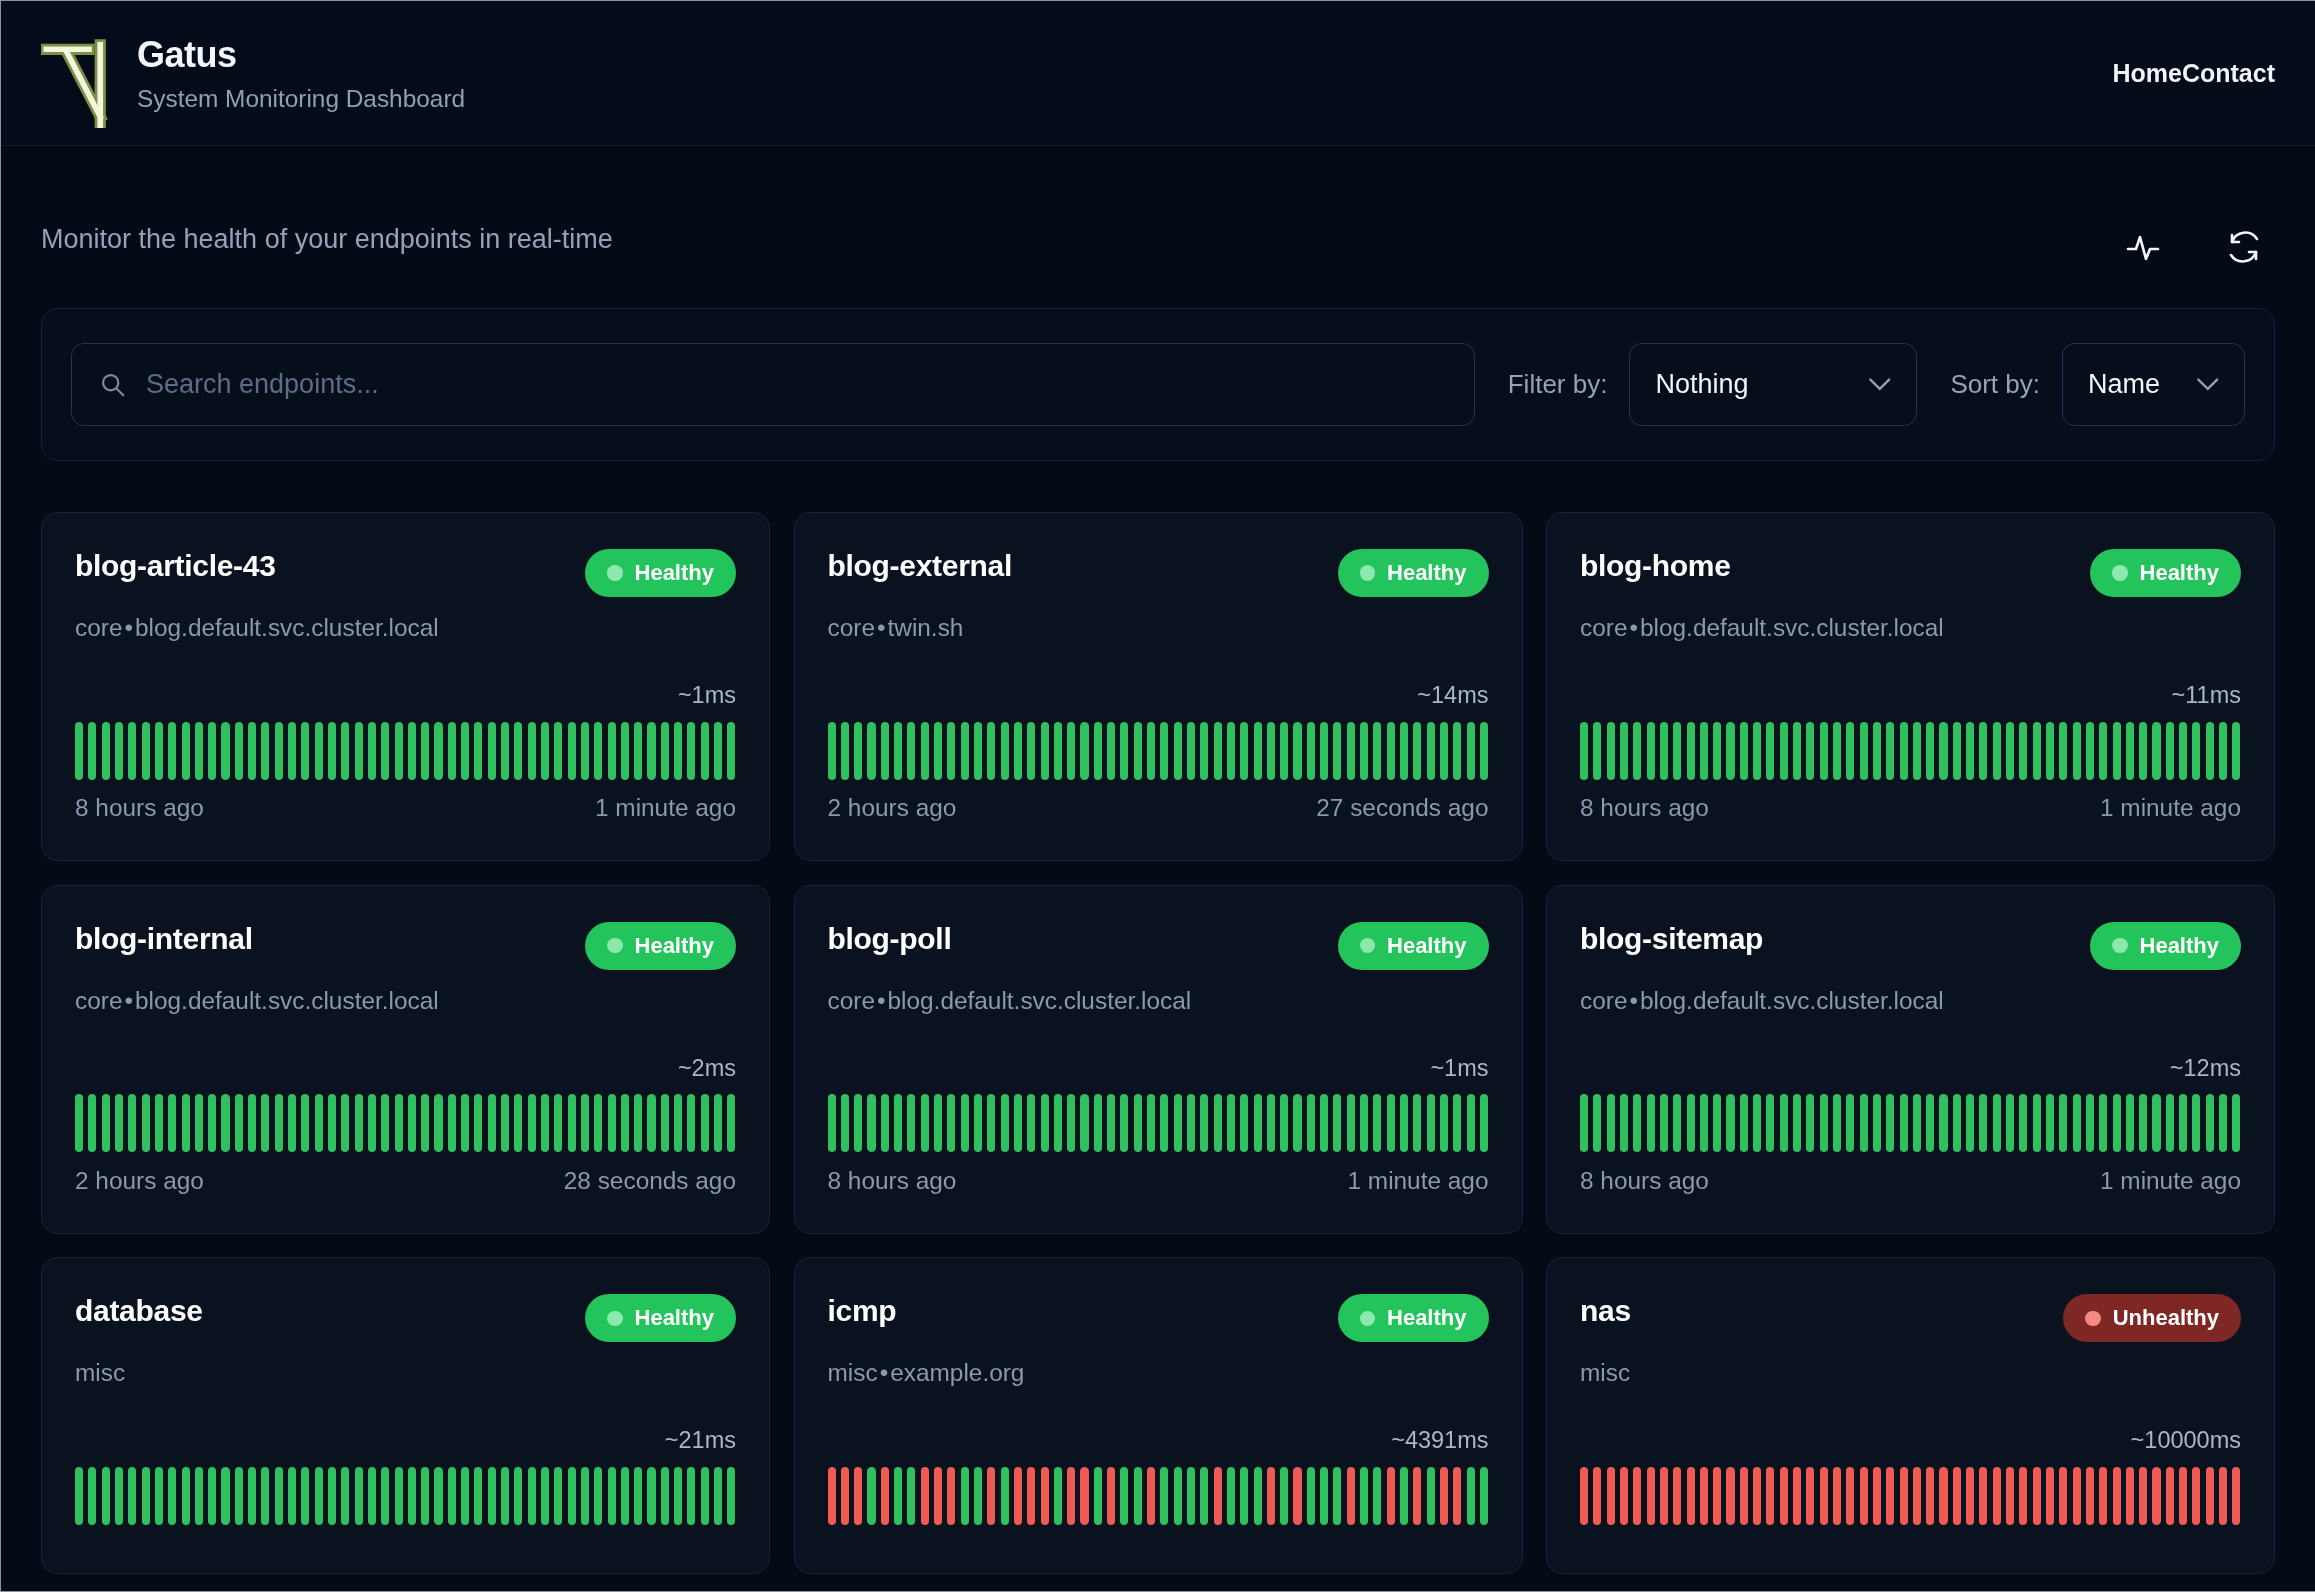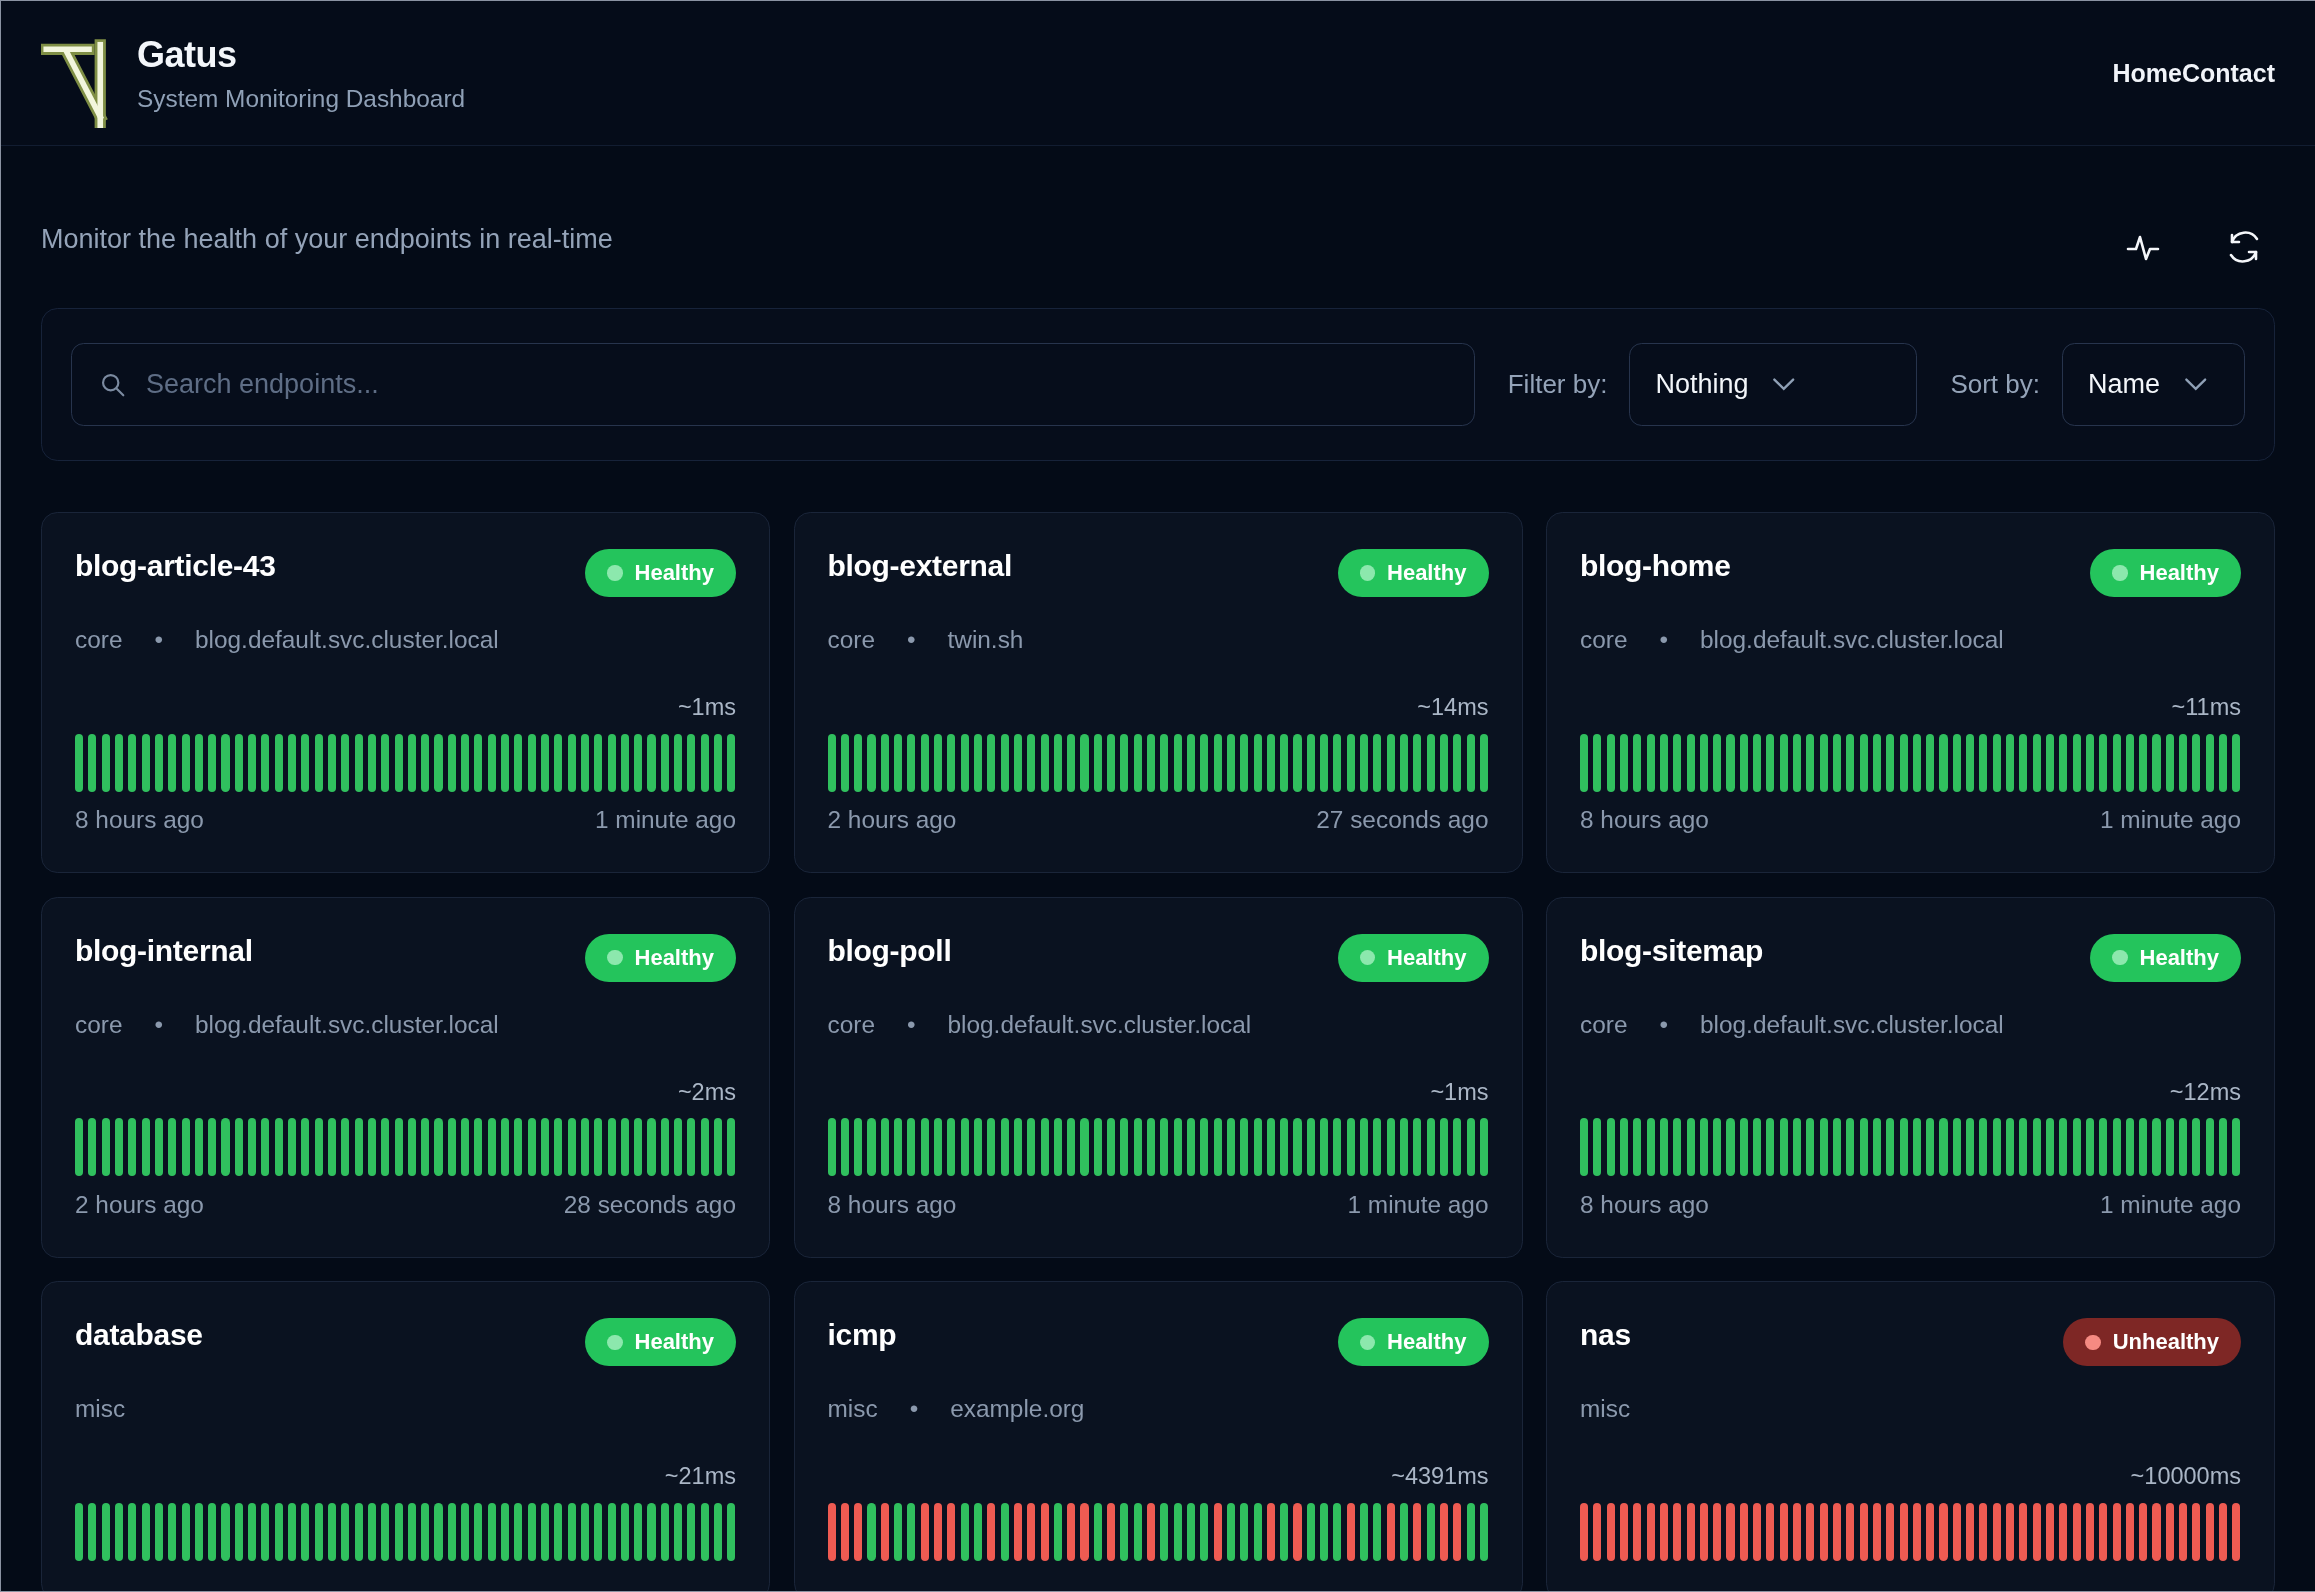--- a/index.html
+++ b/index.html
@@ -46,21 +46,21 @@
     height:83px; padding:0 27px; background:#060d1b;
   }
   .search-box svg{ width:27px; height:27px; stroke:#7b8aa0; flex:0 0 auto; }
   .search-box input{
     flex:1; background:transparent; border:none; outline:none;
     color:#e5eaf1; font-size:27px; font-family:"Liberation Sans", sans-serif;
   }
   .search-box input::placeholder{ color:#5e6d85; }
   .ctl-label{ color:#94a3b8; font-size:26px; white-space:nowrap; }
   .select{
-    display:flex; align-items:center; 
+    display:flex; align-items:center; justify-content:space-between;
     border:0.9px solid #27344d; border-radius:12.7px; height:83px;
     padding:8px 25px; background:#060d1b; cursor:pointer;
   }
   .select .select-value{ color:#f3f6fa; font-size:27px; font-weight:500; }
   .select svg{ width:23.5px; height:14.5px; stroke:#8fa0b6; margin-left:23.5px; }
   .select.filter{ width:288px; margin-left:-11px; }
   .select.sort{ width:183px; margin-left:-11px; }
   
   .grid{
     margin-top:51px;
@@ -76,21 +76,21 @@
   .badge{
     display:flex; align-items:center; gap:11.8px;
     border-radius:904px; padding:11px 22px;
   }
   .badge .dot{ width:15.4px; height:15.4px; border-radius:50%; }
   .badge .badge-label{ color:#ffffff; font-size:22px; font-weight:700; }
   .badge.healthy{ background:#24c45c; }
   .badge.healthy .dot{ background:#8ce8ad; }
   .badge.unhealthy{ background:#7e2725; }
   .badge.unhealthy .dot{ background:#f58a82; }
-  .card-meta{ display:flex; align-items:flex-start; gap:32px; margin-top:29px; }
+  .card-meta{ display:flex; align-items:flex-start; gap:2px; margin-top:17px; }
   .card-meta span{ color:#8b99ad; font-size:24.4px; }
   .meta-sep{ color:#5c6a7e; font-size:22px; }
   .latency{ text-align:right; color:#aab6c6; font-size:23.5px; margin-top:40px; }
   .bars{ display:flex; justify-content:space-between; margin-top:12.7px; height:58px; }
   .bar{ width:8.1px; border-radius:4.5px; height:58px; }
   .bar.g{ background:#30c05e; }
   .bar.r{ background:#ef5b52; }
   .card-foot{ display:flex; justify-content:space-between; margin-top:14.5px; }
   .card-foot span{ color:#8b99ad; font-size:24.4px; }
 </style>

